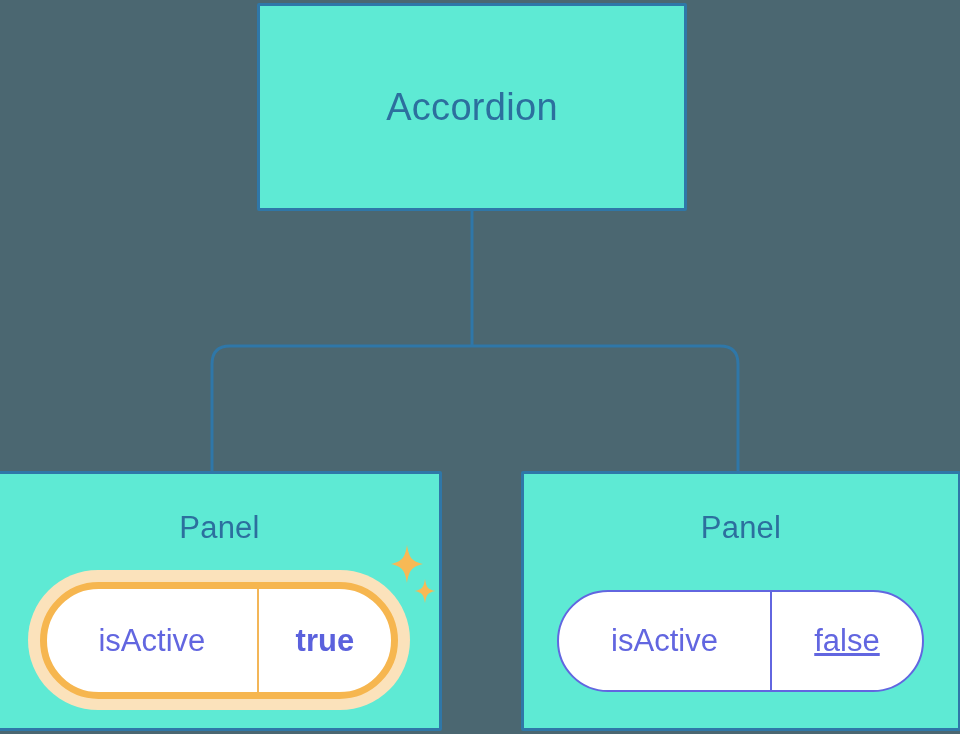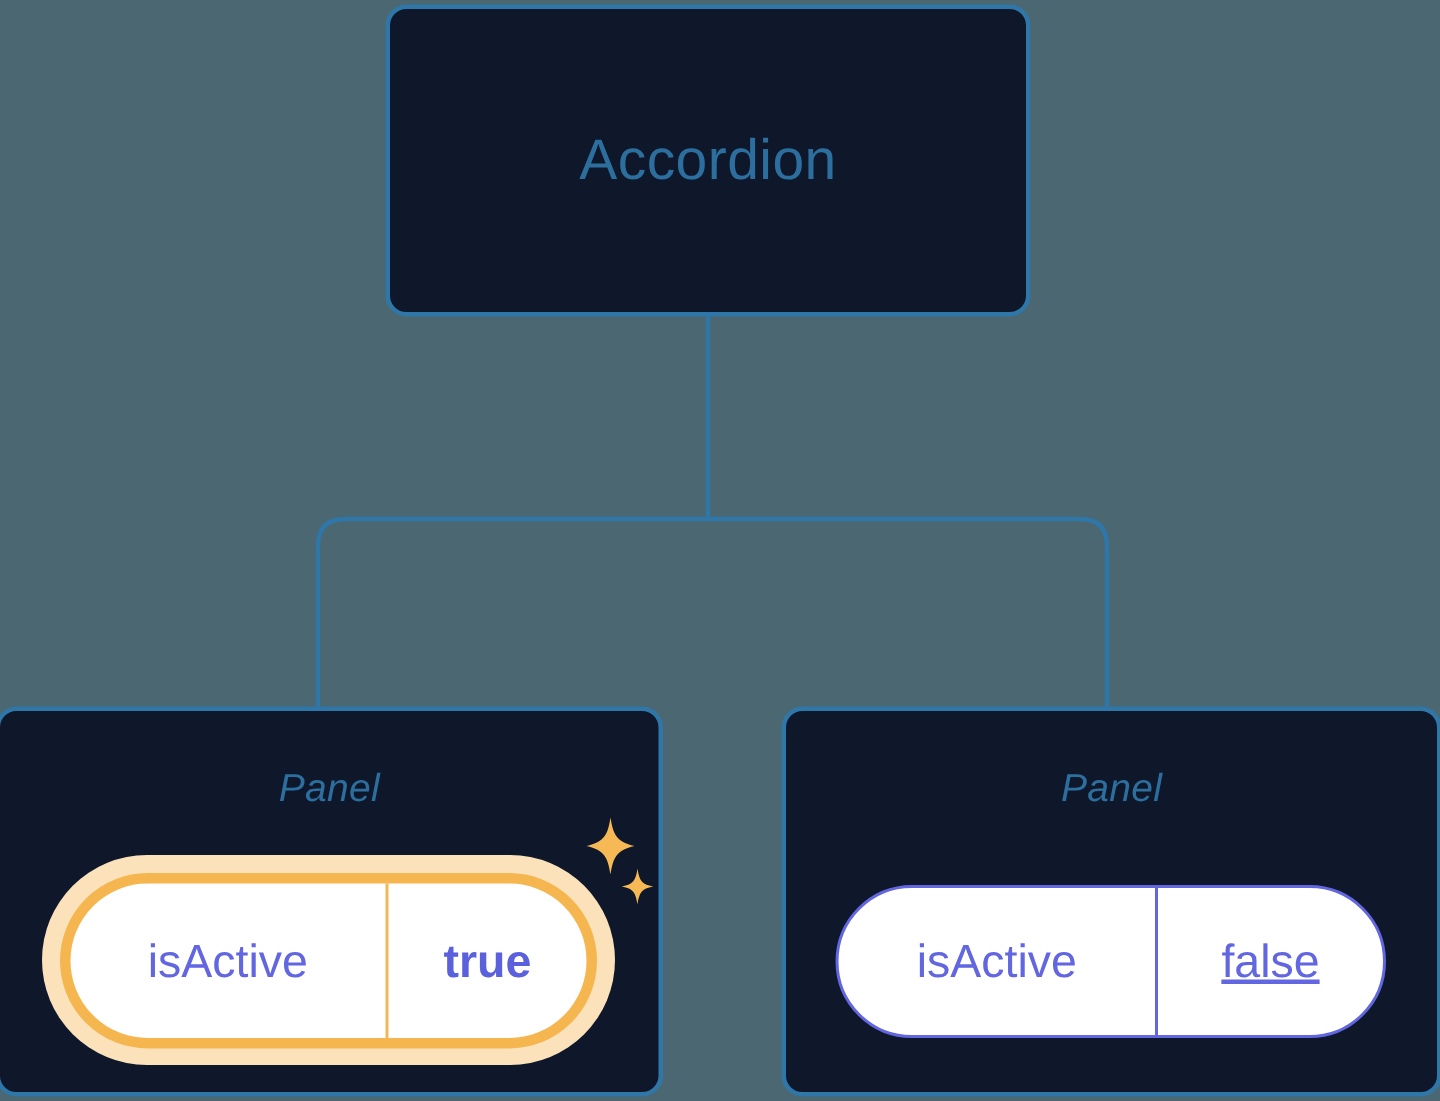--- a/index.html
+++ b/index.html
@@ -22,23 +22,23 @@
     left: 0;
     top: 0;
     width: 960px;
     height: 734px;
     pointer-events: none;
   }
 
   
   .node {
     position: absolute;
-    background: #0f172a;
+    background: #5eead4;
     border: 3px solid #2f77a8;
-    border-radius: 14px;
+    border-radius: 2px;
     box-sizing: border-box;
   }
   .node-root {
     left: 257px;
     top: 3px;
     width: 430px;
     height: 208px;
     display: flex;
     align-items: center;
     justify-content: center;
@@ -59,25 +59,24 @@
     left: -3px;
     top: 471px;
     width: 445px;
   }
   .node-panel-right {
     left: 521px;
     top: 471px;
     width: 440px;
   }
   .node-title-panel {
-    font-size: 26px;
+    font-size: 31px;
     color: #2c6f9e;
     margin-top: 36px;
     letter-spacing: 0.2px;
-    font-style: italic;
   }
 
   
   .pill-wrap {
     position: absolute;
   }
   .pill {
     display: flex;
     align-items: stretch;
     box-sizing: border-box;

